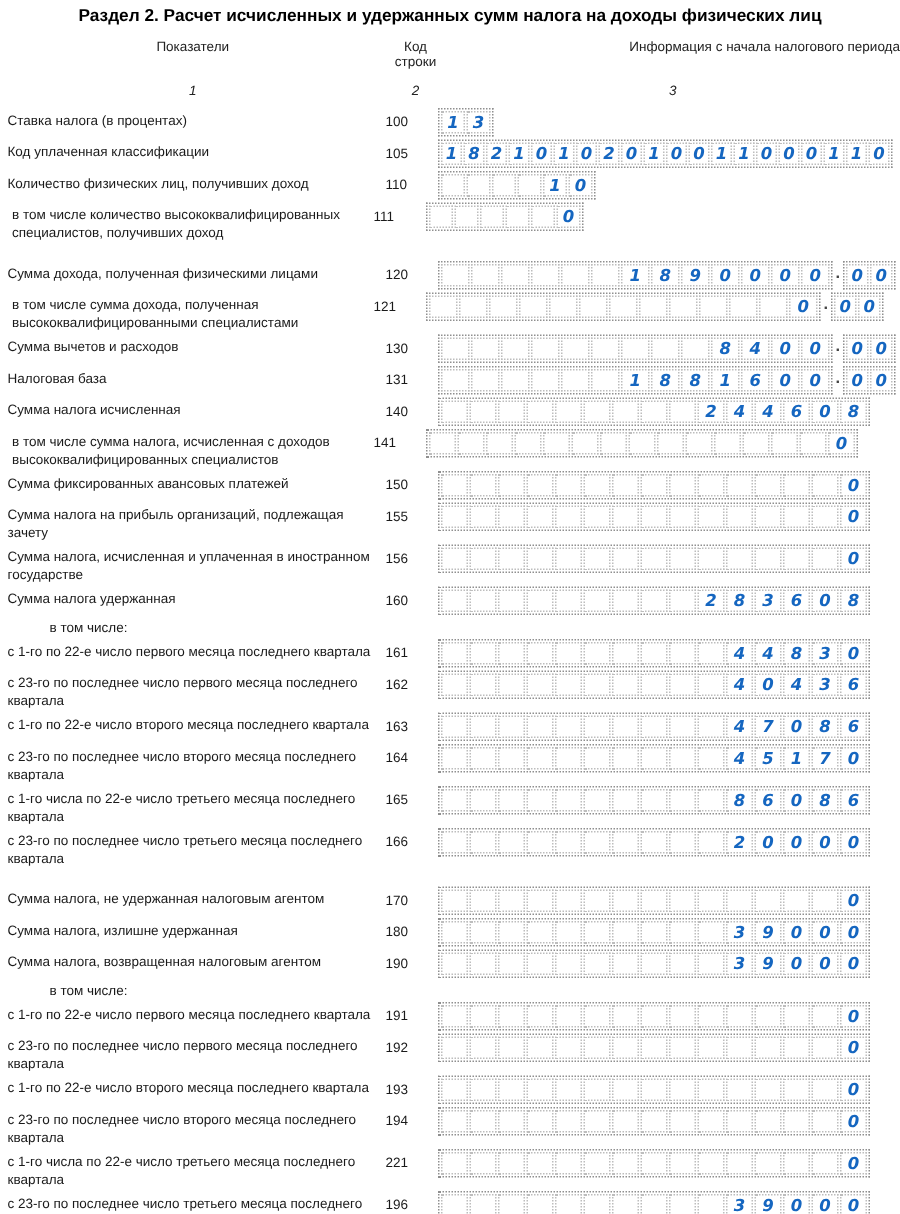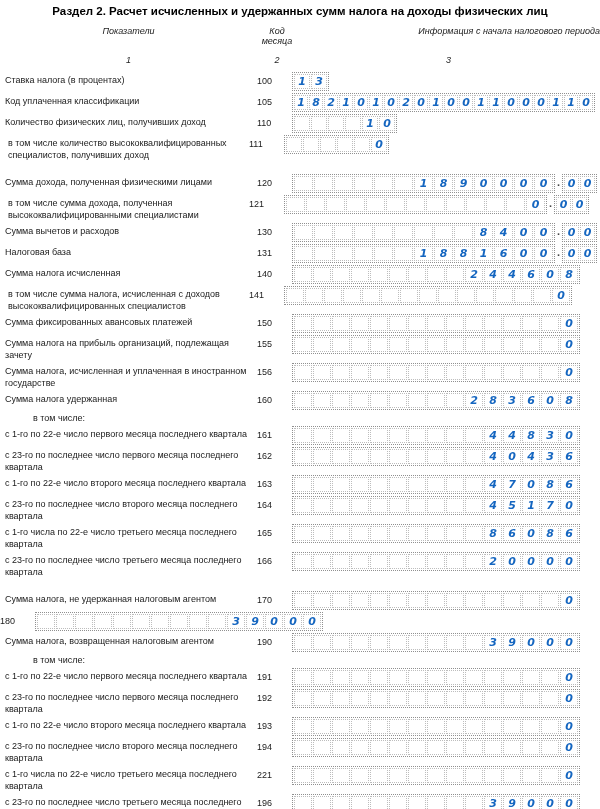--- a/index.html
+++ b/index.html
@@ -5,21 +5,21 @@
   html,body{margin:0;padding:0;}
   body{
     width:600px;min-height:809px;background:#ffffff;
     font-family:"Liberation Sans",sans-serif;color:#1a1a1a;
     overflow:hidden;
   }
   .title{
     text-align:center;font-weight:bold;font-size:11.5px;
     padding-top:5px;color:#000;
   }
-  .colhead{display:flex;font-style:italic;font-size:9px;color:#222;margin-top:9px;}
+  .colhead{display:flex;font-size:9px;color:#222;margin-top:9px;}
   .colhead .c1{width:257px;text-align:center;}
   .colhead .c2{width:40px;text-align:center;line-height:10px;}
   .colhead .c3{flex:1;text-align:right;}
   .colnums{display:flex;font-style:italic;font-size:9px;color:#222;margin-top:9px;margin-bottom:7px;}
   .colnums .c1{width:257px;text-align:center;}
   .colnums .c2{width:40px;text-align:center;}
   .colnums .c3{flex:1;text-align:center;}
 
   .row{display:flex;align-items:flex-start;margin-bottom:2px;}
   .label{width:252px;padding-left:5px;font-size:9px;line-height:11.5px;padding-top:3px;}
@@ -50,21 +50,21 @@
 </style>
 </head>
 <body>
 
 <div class="title">Раздел 2. Расчет исчисленных и удержанных сумм налога на доходы физических лиц</div>
 
 <div class="colhead">
   <div class="c1">Показатели</div>
   <div class="c2">
     <div>Код</div>
-    <div>месяца</div>
+    <div>строки</div>
   </div>
   <div class="c3">Информация с начала налогового периода</div>
 </div>
 
 <div class="colnums">
   <div class="c1">1</div>
   <div class="c2">2</div>
   <div class="c3">3</div>
 </div>
 
@@ -485,20 +485,21 @@
           <span class="cell sum">&nbsp;</span>
           <span class="cell sum">&nbsp;</span>
           <span class="cell sum">&nbsp;</span>
           <span class="cell sum">&nbsp;</span>
           <span class="cell sum">&nbsp;</span>
           <span class="cell sum">&nbsp;</span>
           <span class="cell sum">0</span>
         </span></div>
     </div>
     <div class="row">
+      <div class="label">Сумма налога, излишне удержанная</div>
       <div class="code">180</div>
       <div class="value"><span class="grp">
           <span class="cell sum">&nbsp;</span>
           <span class="cell sum">&nbsp;</span>
           <span class="cell sum">&nbsp;</span>
           <span class="cell sum">&nbsp;</span>
           <span class="cell sum">&nbsp;</span>
           <span class="cell sum">&nbsp;</span>
           <span class="cell sum">&nbsp;</span>
           <span class="cell sum">&nbsp;</span>

